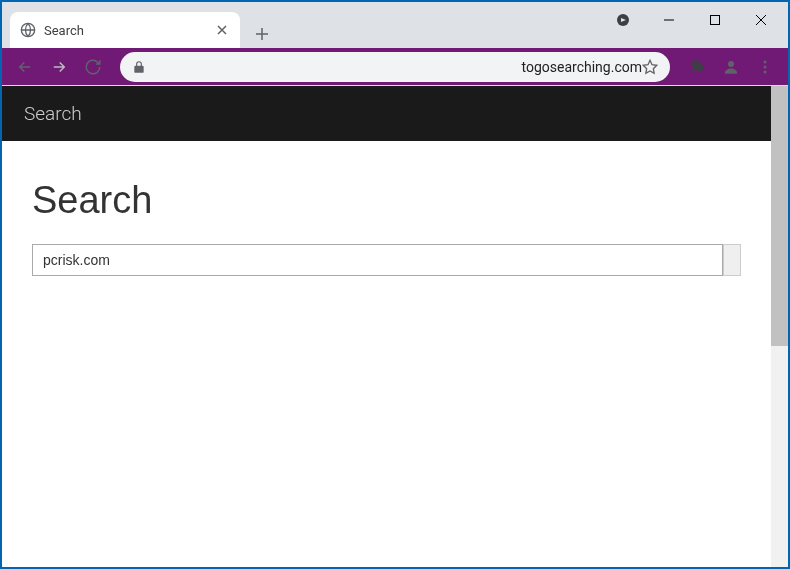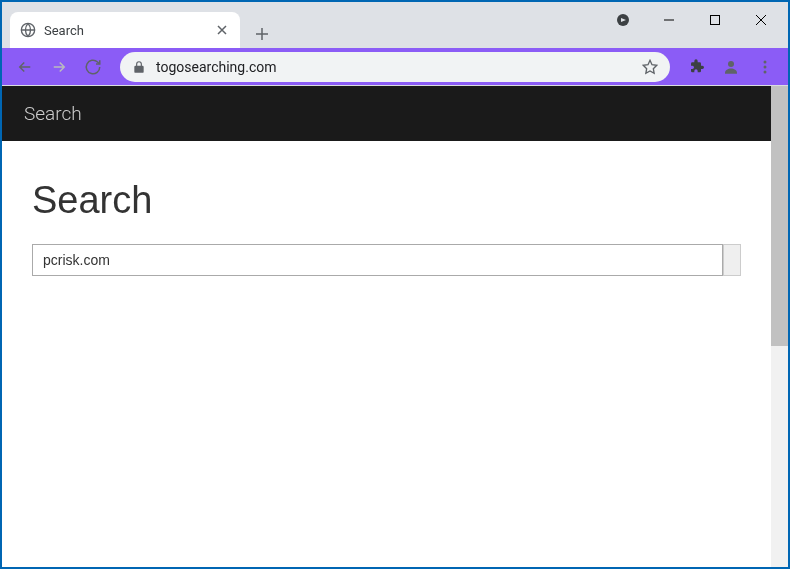--- a/index.html
+++ b/index.html
@@ -91,26 +91,27 @@
     }
     .cast-icon {
       width: 46px;
       height: 36px;
       display: flex;
       align-items: center;
       justify-content: center;
     }
     .toolbar {
       height: 38px;
-      background: #8b5cf6;
+      background: #701a75;
       display: flex;
       align-items: center;
       padding: 0 8px;
       border-bottom: 1px solid #dadce0;
       gap: 4px;
+      text-align: right;
     }
     .nav-btn {
       width: 30px;
       height: 30px;
       display: flex;
       align-items: center;
       justify-content: center;
       color: #5f6368;
       cursor: pointer;
       border-radius: 50%;

